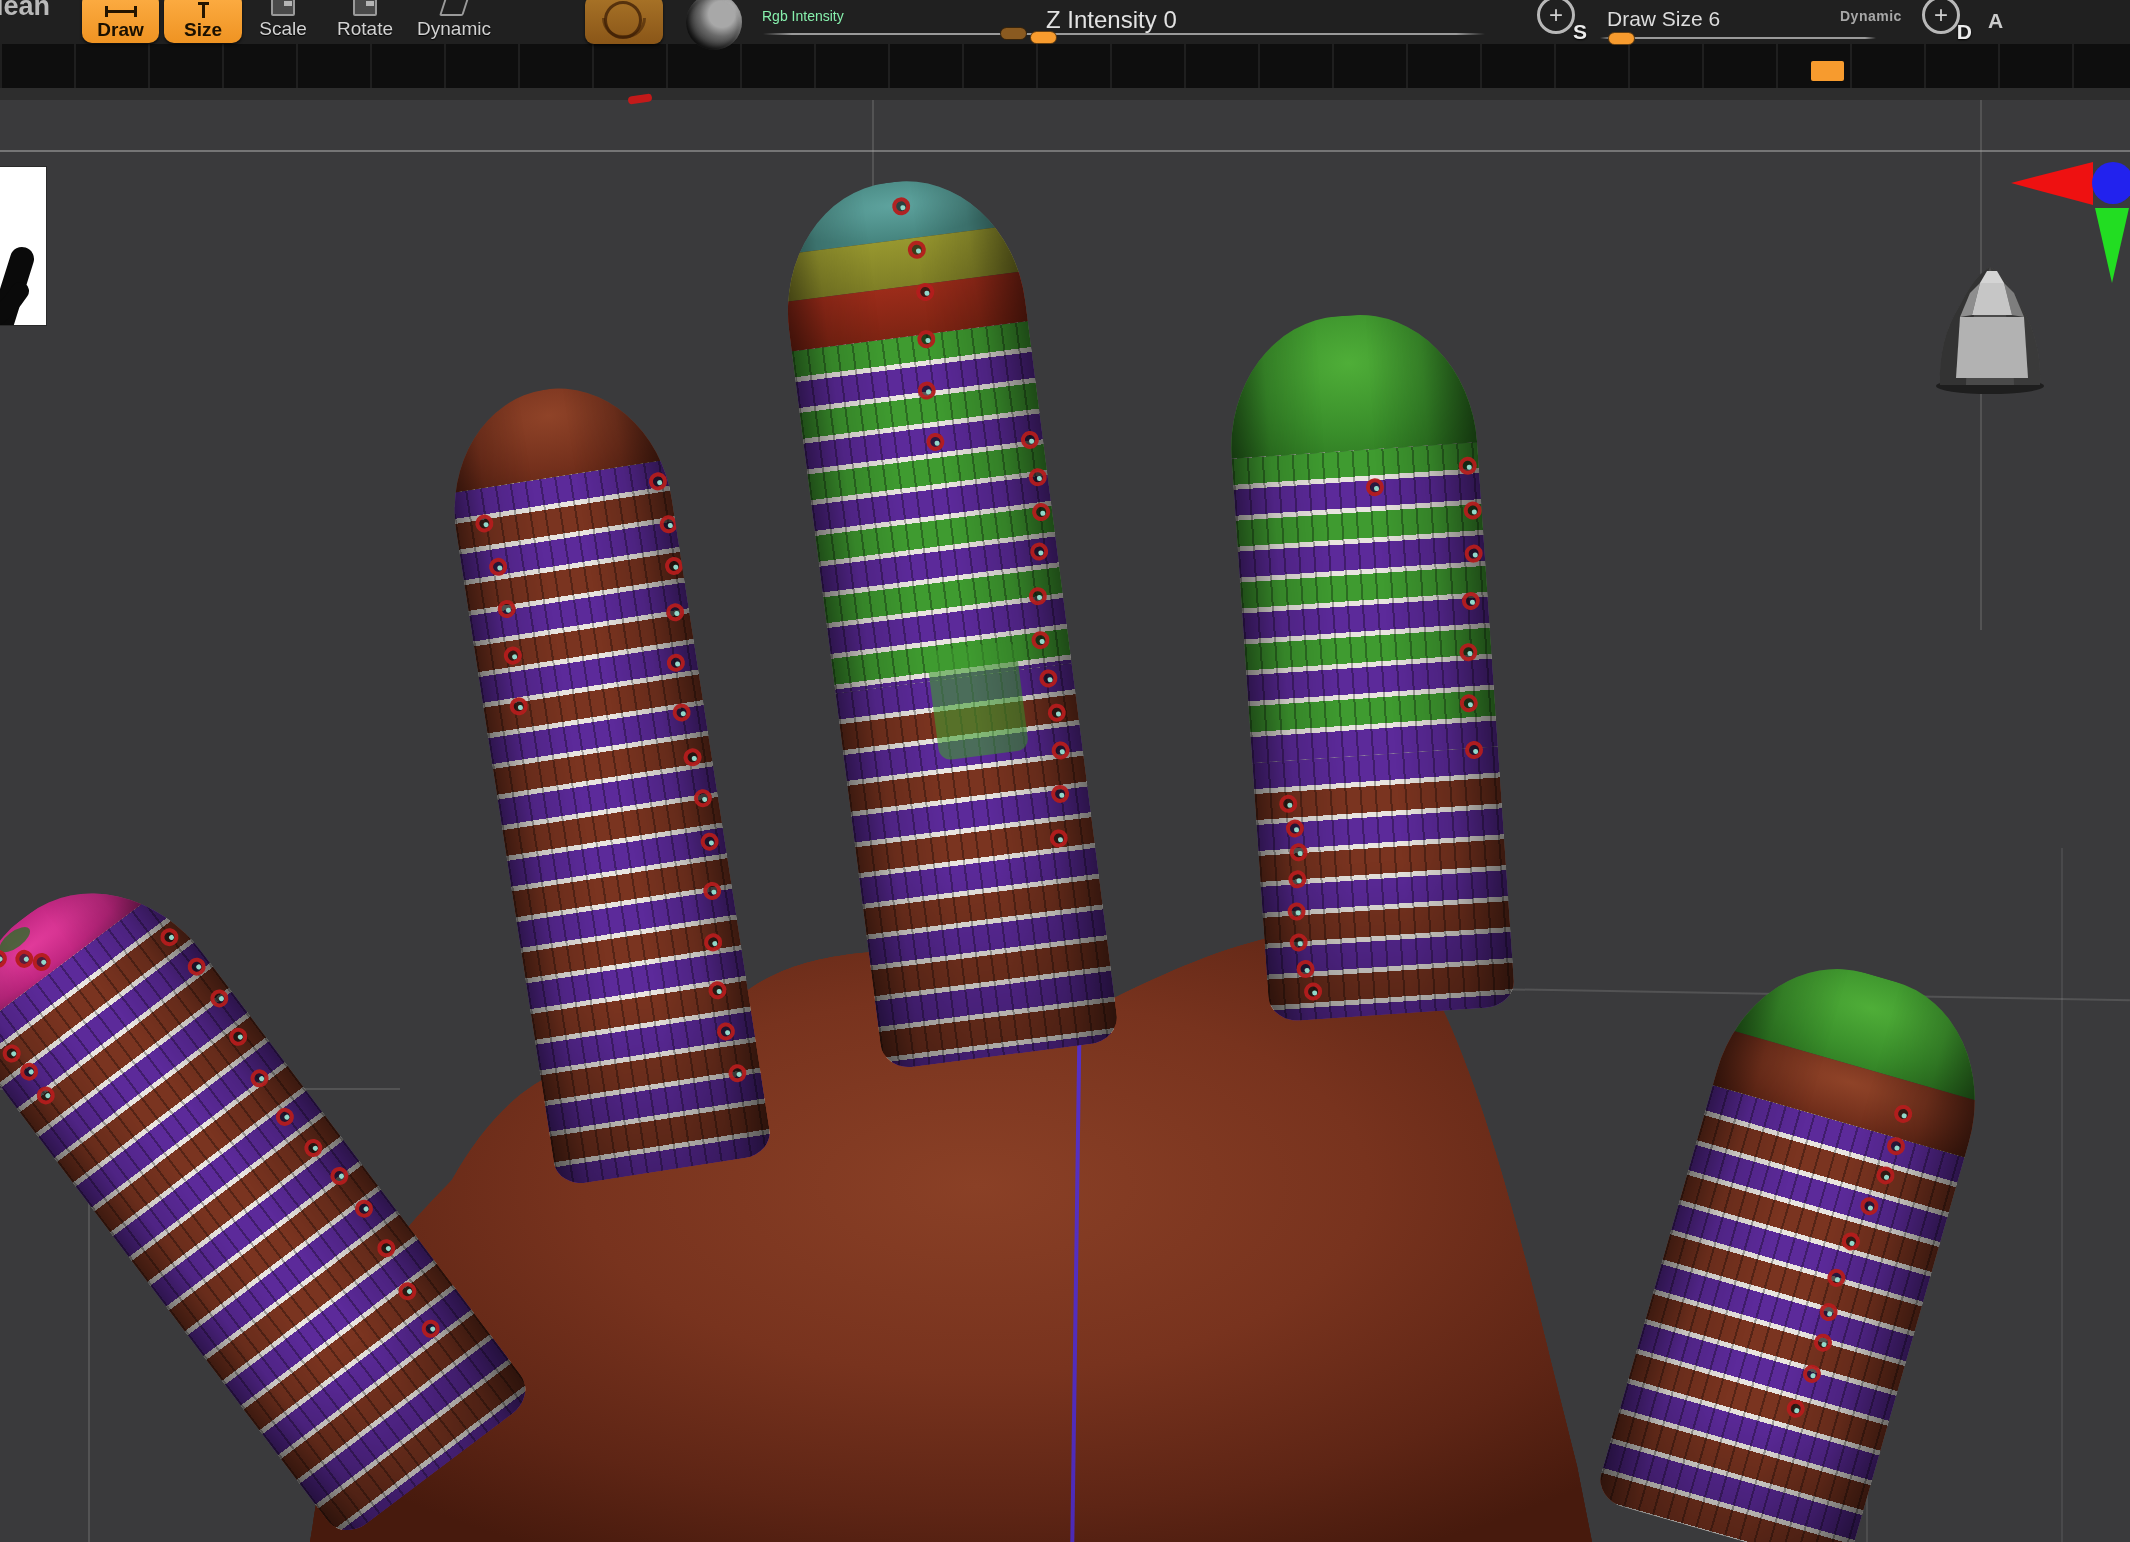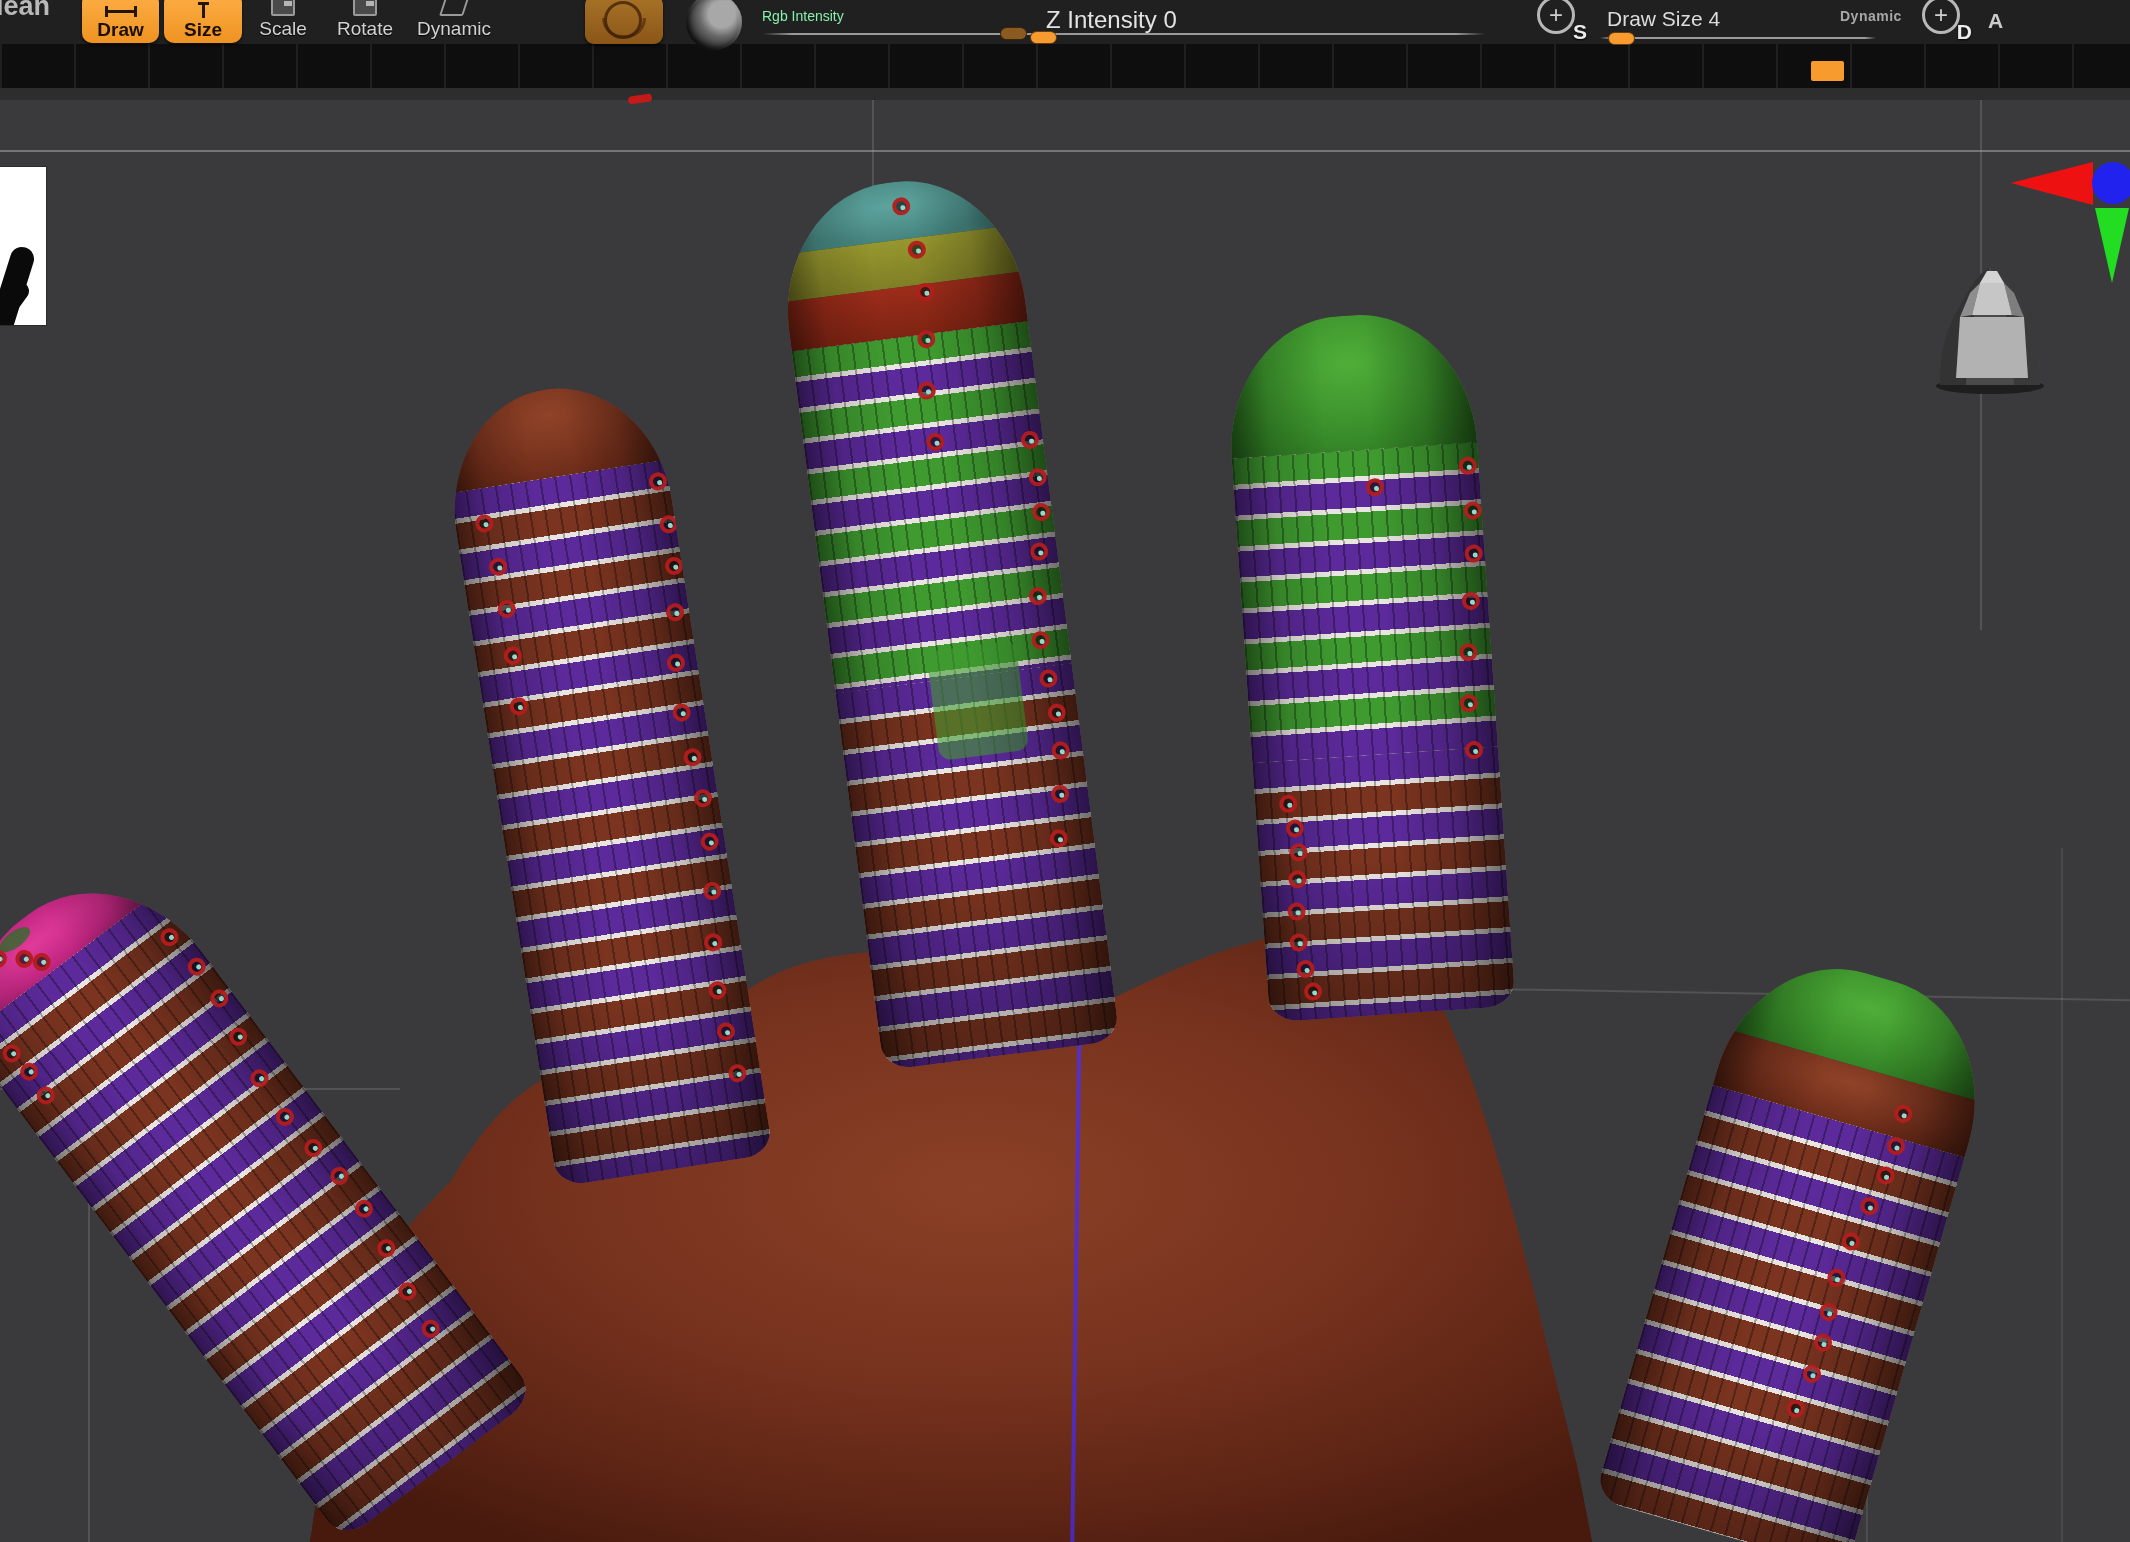--- a/index.html
+++ b/index.html
@@ -129,21 +129,21 @@
   <span id="rgb-label" class="tb-text">Rgb Intensity</span>
   <span id="zint-label" class="tb-text">Z Intensity 0</span>
   <div id="track-main" class="track"></div>
   <div id="h-rgb" class="handle"></div>
   <div id="h-z" class="handle"></div>
 
   <div class="radial-ic" style="left:1537px;">
     <span class="ring">+</span>
     <span class="ltr">S</span>
   </div>
-  <span id="sz-label" class="tb-text">Draw Size 4</span>
+  <span id="sz-label" class="tb-text">Draw Size 6</span>
   <div id="track-size" class="track"></div>
   <div id="h-size" class="handle"></div>
   <span id="dyn-label" class="tb-text">Dynamic</span>
   <div class="radial-ic" style="left:1922px;">
     <span class="ring">+</span>
     <span class="ltr">D</span>
   </div>
   <span id="a-label" class="tb-text">A</span>
 </div>
 

